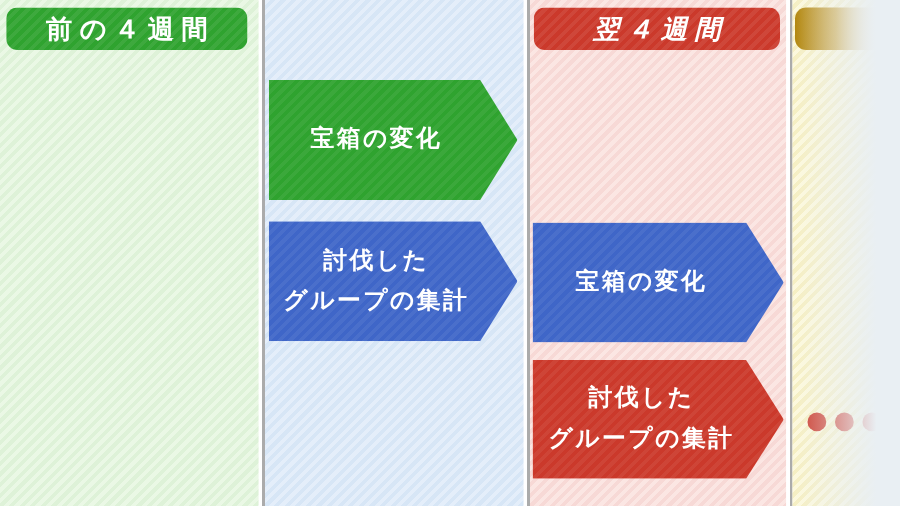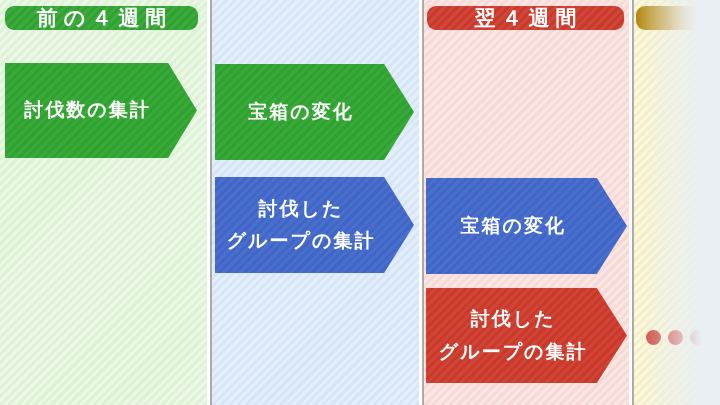--- a/index.html
+++ b/index.html
@@ -17,29 +17,29 @@
     background:repeating-linear-gradient(135deg,var(--col3-base) 0 3px,var(--col3-stripe) 3px 6px);}
   .col4{left:634px;width:86px;
     background:repeating-linear-gradient(135deg,var(--col4-base) 0 3px,var(--col4-stripe) 3px 6px);}
   .col4::after{content:"";position:absolute;inset:0;
     background:linear-gradient(90deg,rgba(233,239,243,0) 0%,var(--fade) 78%);pointer-events:none;}
   .divider{position:absolute;top:0;height:405px;width:5px;
     background:linear-gradient(90deg,#ffffff 0 3px,var(--divider) 3px 5px);}
   .div1{left:207px;} .div2{left:419px;} .div3{left:629px;}
 
   .hdr{
-    position:absolute;top:6px;height:24px;border-radius:9px;
+    position:absolute;top:6px;height:34px;border-radius:9px;
     display:flex;align-items:center;justify-content:center;
     color:#fff;font-size:21px;font-weight:bold;letter-spacing:6px;
     text-indent:6px; 
     background-image:repeating-linear-gradient(135deg,rgba(255,255,255,.07) 0 3px,rgba(255,255,255,0) 3px 6px);
   }
   .hdr-green{left:5px;width:193px;background-color:var(--green);}
   .hdr-blue{left:5px;width:196px;background-color:var(--blue);}
-  .hdr-red{left:3px;width:197px;background-color:var(--red);}
+  .hdr-red{left:3px;width:197px;background-color:var(--red);font-style:italic;}
   .hdr-gold{left:2px;width:82px;
     background:linear-gradient(90deg,var(--gold) 0%,#c9a23a 40%,#f4f0e4 85%,#fbfaf6 100%);}
 
   .arrow{
     position:absolute;
     clip-path:polygon(0 0,85% 0,100% 50%,85% 100%,0 100%);
     display:flex;flex-direction:column;justify-content:center;align-items:center;
     padding-right:13%;box-sizing:border-box;
     color:#fff;font-size:19px;font-weight:bold;letter-spacing:2px;line-height:1.7;
     text-align:center;
@@ -58,23 +58,20 @@
   .dots{position:absolute;left:12px;top:330px;display:flex;gap:7px;}
   .dot{width:15px;height:15px;border-radius:50%;background:var(--red);display:block;}
 </style>
 </head>
 <body>
 
 <div class="canvas">
 
   <section class="col col1">
     <header class="hdr hdr-green">前の４週間</header>
-    <div class="arrow green a-c1">
-      <span>討伐数の集計</span>
-    </div>
   </section>
 
   <div class="divider div1"></div>
 
   <section class="col col2">
     <div class="arrow green a-c2r1">
       <span>宝箱の変化</span>
     </div>
     <div class="arrow blue a-c2r2">
       <span>討伐した</span>

